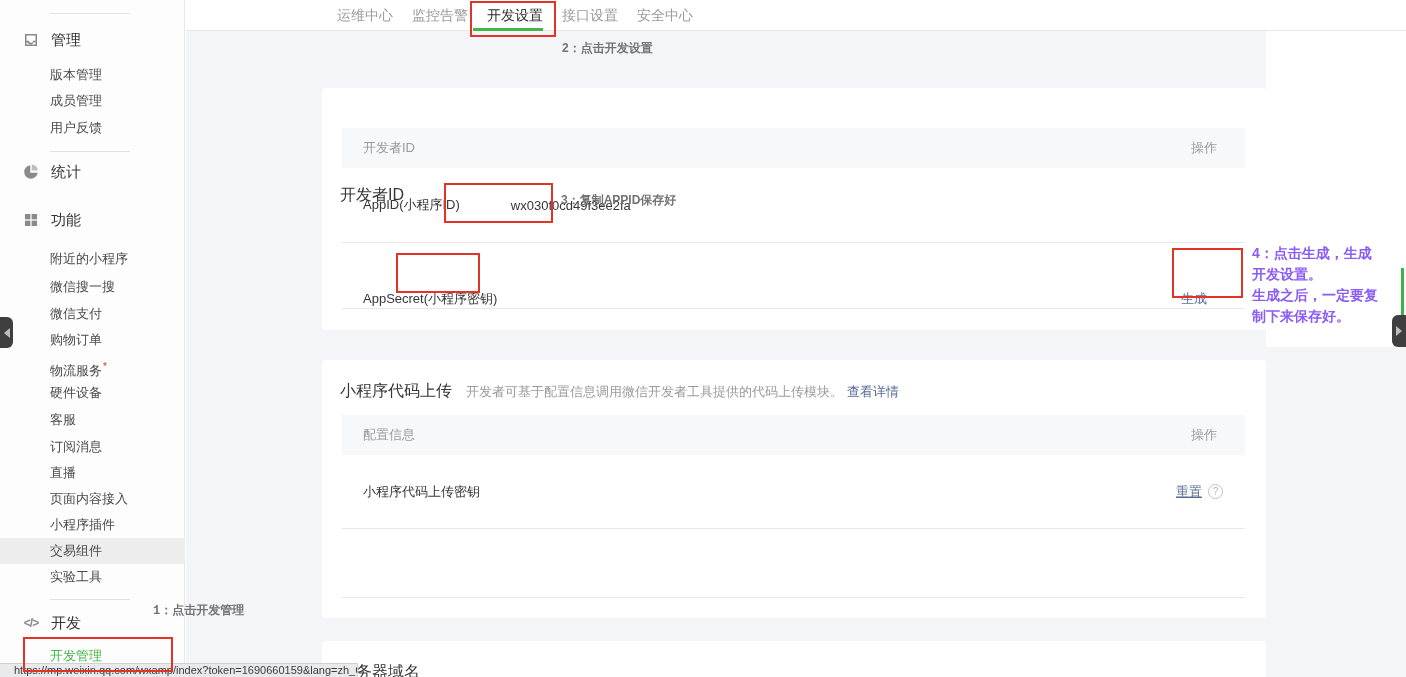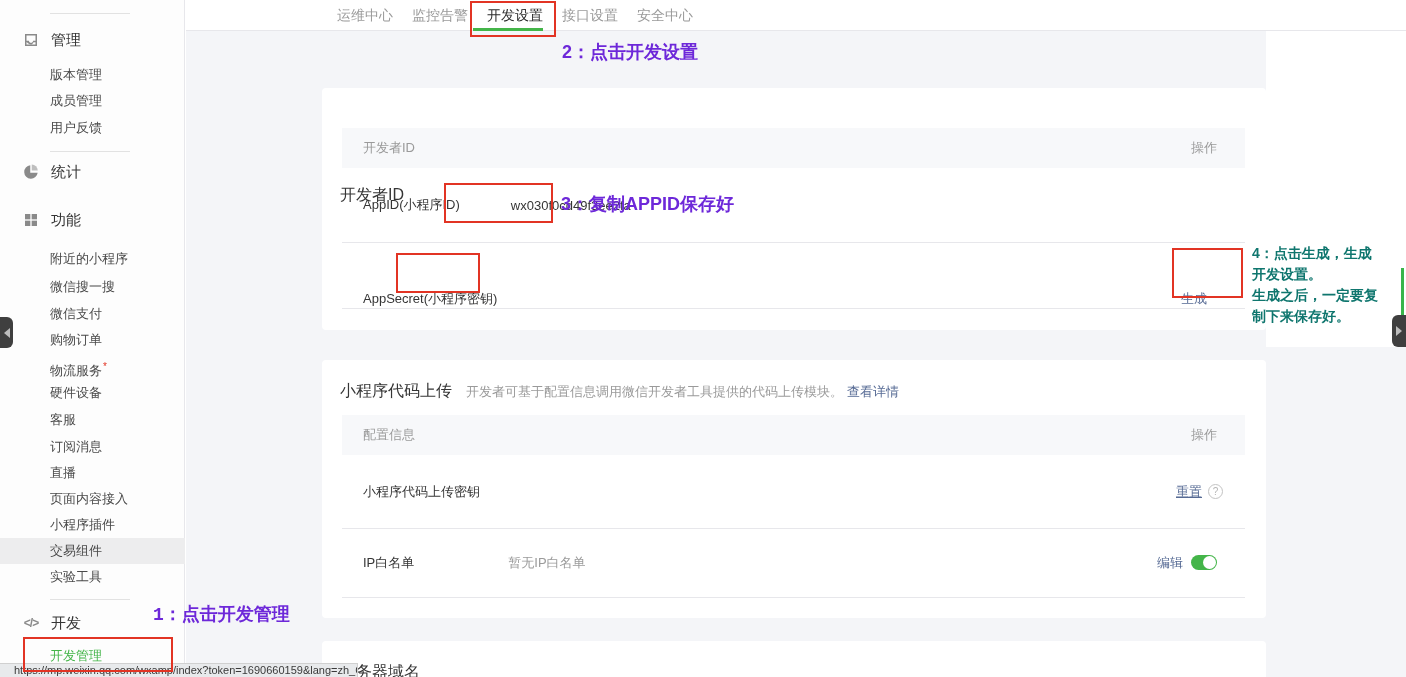--- a/index.html
+++ b/index.html
@@ -43,22 +43,22 @@
   .link.u { text-decoration:underline; }
   .desc { font-size:13px; color:#9a9a9a; }
 
   .qicon { display:inline-flex; width:15px; height:15px; border:1px solid #c3c3c3; border-radius:50%; color:#b5b5b5; font-size:10px; align-items:center; justify-content:center; margin-left:6px; cursor:pointer; }
 
   .toggle { position:relative; width:26px; height:15px; border-radius:8px; background:#44b549; margin-left:8px; cursor:pointer; }
   .toggle .knob { position:absolute; right:1px; top:1px; width:13px; height:13px; border-radius:50%; background:#fff; }
 
   
   .red-rect { position:absolute; border:2px solid #e23424; z-index:10; }
-  .red-text { position:absolute; color:#6d28d9; font-size:18px; font-weight:bold; z-index:10; white-space:nowrap; }
-  #note4 { position:absolute; left:1252px; top:243px; width:152px; color:#0f766e; font-size:14px; font-weight:bold; line-height:21px; z-index:10; }
+  .red-text { position:absolute; color:#737373; font-size:12px; font-weight:bold; z-index:10; white-space:nowrap; }
+  #note4 { position:absolute; left:1252px; top:243px; width:152px; color:#8b5cf6; font-size:14px; font-weight:bold; line-height:21px; z-index:10; }
 
   
   .edge-btn { position:absolute; background:#3f3f3f; z-index:6; display:flex; align-items:center; justify-content:center; cursor:pointer; }
   #edge-left { left:0; top:317px; width:13px; height:31px; border-radius:0 6px 6px 0; }
   #edge-right { left:1392px; top:315px; width:14px; height:32px; border-radius:6px 0 0 6px; }
   .tri-l { width:0; height:0; border-top:5px solid transparent; border-bottom:5px solid transparent; border-right:6px solid #bdbdbd; }
   .tri-r { width:0; height:0; border-top:5px solid transparent; border-bottom:5px solid transparent; border-left:6px solid #bdbdbd; }
   #green-stripe { position:absolute; left:1401px; top:268px; width:3px; height:78px; background:#3ab54a; z-index:5; }
 
   
@@ -178,30 +178,20 @@
       <span>操作</span>
     </div>
     <div class="trow" style="top:95px; height:73px; justify-content:space-between; padding-right:22px;">
       <span class="cell-label">小程序代码上传密钥</span>
       <span style="display:flex; align-items:center;">
         <span class="link u">重置</span>
         <span class="qicon">?</span>
       </span>
     </div>
     <div class="tdivider" style="top:168px"></div>
-    <div class="trow" style="top:168px; height:69px; padding-right:28px;">
-      <span class="cell-label">IP白名单</span>
-      <span class="cell-muted" style="margin-left:74px">暂无IP白名单</span>
-      <span style="margin-left:auto; display:flex; align-items:center;">
-        <span class="link">编辑</span>
-        <span class="toggle">
-            <span class="knob"></span>
-          </span>
-      </span>
-    </div>
     <div class="tdivider" style="top:237px"></div>
   </div>
 
   <div class="card" style="top:641px; height:60px;">
     <div class="card-title" style="top:21px">服务器域名</div>
   </div>
 
   <div class="red-rect" style="left:470px; top:1px;   width:86px;  height:36px;"></div>
   <div class="red-text" style="left:562px; top:40px;">2：点击开发设置</div>
 

